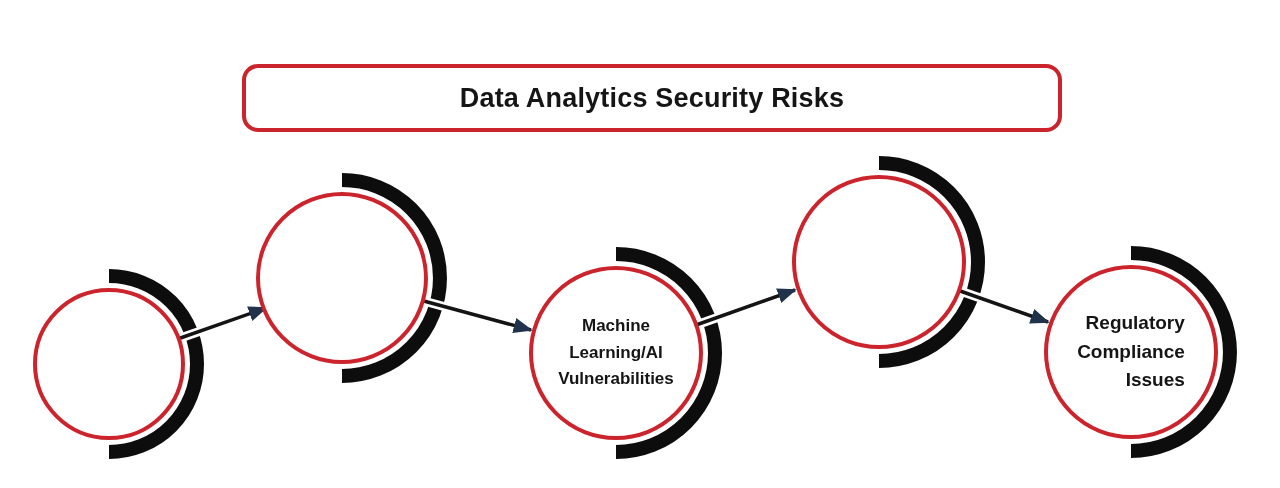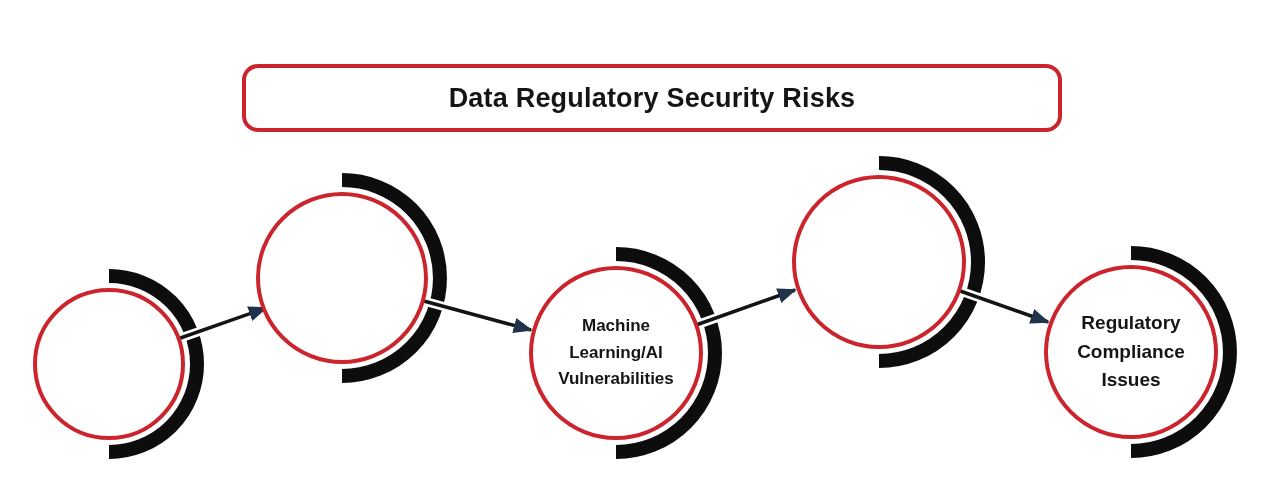--- a/index.html
+++ b/index.html
@@ -42,21 +42,21 @@
     text-align: center;
     white-space: pre-line;
     font-weight: 700;
     color: var(--text, #151515);
     pointer-events: none;
   }
   .node-label-1 { left: 35px;   top: 290px; width: 148px; height: 148px; font-size: 21px; line-height: 1.5; }
   .node-label-2 { left: 258px;  top: 194px; width: 168px; height: 168px; font-size: 22px; line-height: 1.45; }
   .node-label-3 { left: 531px;  top: 268px; width: 170px; height: 170px; font-size: 17px; line-height: 1.55; }
   .node-label-4 { left: 794px;  top: 177px; width: 170px; height: 170px; font-size: 19px; line-height: 1.5; }
-  .node-label-5 { left: 1046px; top: 267px; width: 170px; height: 170px; font-size: 19px; line-height: 1.5; }
+  .node-label-5 { left: 1046px; top: 267px; width: 170px; height: 170px; font-size: 19px; line-height: 1.5; text-align: right; }
 </style>
 </head>
 <body>
 
 <div class="stage">
 
   <svg class="gfx-layer" width="1280" height="488" viewBox="0 0 1280 488">
     <defs>
       <marker id="ah" viewBox="0 0 10 10" refX="9" refY="5" markerWidth="5.5" markerHeight="5.5" orient="auto" markerUnits="strokeWidth">
         <path class="arrowhead" d="M0,1 L10,5 L0,9 z"></path>
@@ -80,21 +80,21 @@
     <line class="connector" x1="946" y1="286" x2="1048" y2="322" marker-end="url(#ah)"></line>
 
     <circle class="node-circle" cx="109" cy="364" r="74"></circle>
     <circle class="node-circle" cx="342" cy="278" r="84"></circle>
     <circle class="node-circle" cx="616" cy="353" r="85"></circle>
     <circle class="node-circle" cx="879" cy="262" r="85"></circle>
     <circle class="node-circle" cx="1131" cy="352" r="85"></circle>
   </svg>
 
   <div class="title-box">
-    <span class="title-text">Data Regulatory Security Risks</span>
+    <span class="title-text">Data Analytics Security Risks</span>
   </div>
 
   <div class="node-label node-label-3">Machine
 Learning/AI
 Vulnerabilities</div>
   <div class="node-label node-label-5">Regulatory
 Compliance
 Issues</div>
 
 </div>

